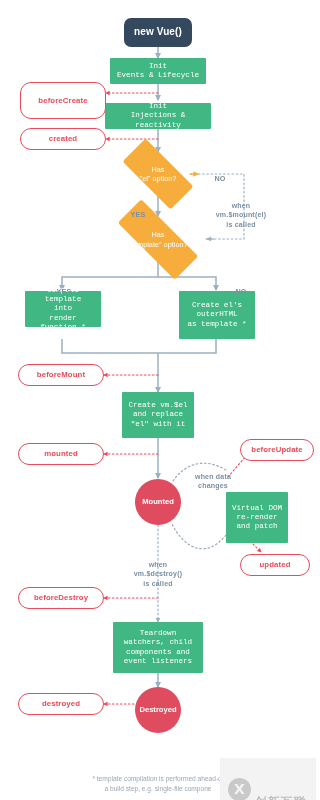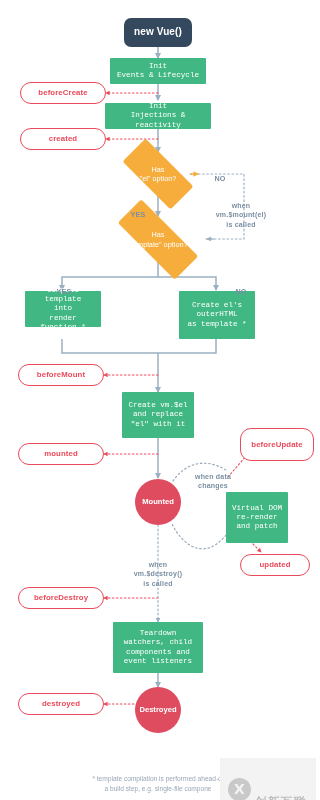--- a/index.html
+++ b/index.html
@@ -304,37 +304,37 @@
     <span>Teardown
 watchers, child
 components and
 event listeners</span>
   </div>
 
   <div class="node node-circle" style="left:135px; top:687px; width:46px; height:46px;">
     <span>Destroyed</span>
   </div>
 
-  <div class="node node-pill" style="left:20px; top:82px; width:86px; height:22px;">
+  <div class="node node-pill" style="left:20px; top:82px; width:86px; height:37px;">
     <span>beforeCreate</span>
   </div>
 
   <div class="node node-pill" style="left:18px; top:364px; width:86px; height:22px;">
     <span>beforeMount</span>
   </div>
 
   <div class="node node-pill" style="left:20px; top:128px; width:86px; height:22px;">
     <span>created</span>
   </div>
 
   <div class="node node-pill" style="left:18px; top:443px; width:86px; height:22px;">
     <span>mounted</span>
   </div>
 
-  <div class="node node-pill" style="left:240px; top:428px; width:74px; height:33px;">
+  <div class="node node-pill" style="left:240px; top:439px; width:74px; height:22px;">
     <span>beforeUpdate</span>
   </div>
 
   <div class="node node-pill" style="left:18px; top:587px; width:86px; height:22px;">
     <span>beforeDestroy</span>
   </div>
 
   <div class="node node-pill" style="left:240px; top:554px; width:70px; height:22px;">
     <span>updated</span>
   </div>

